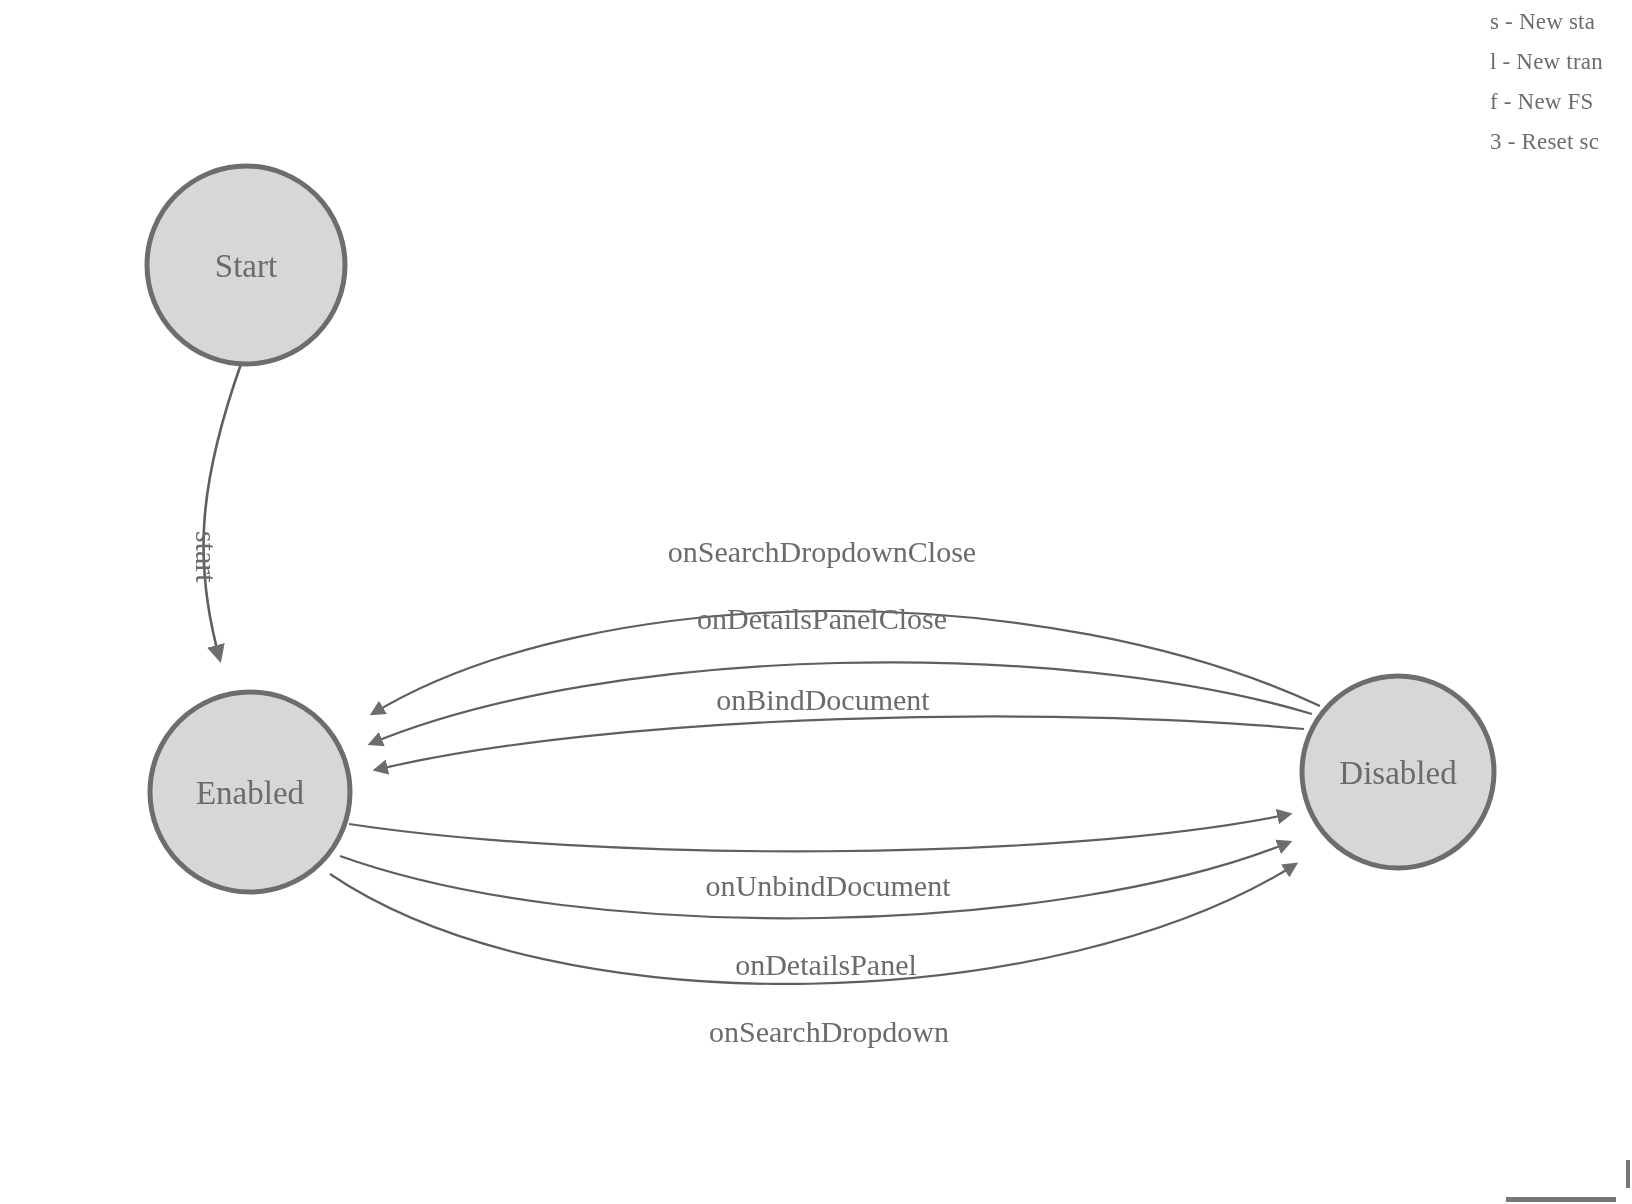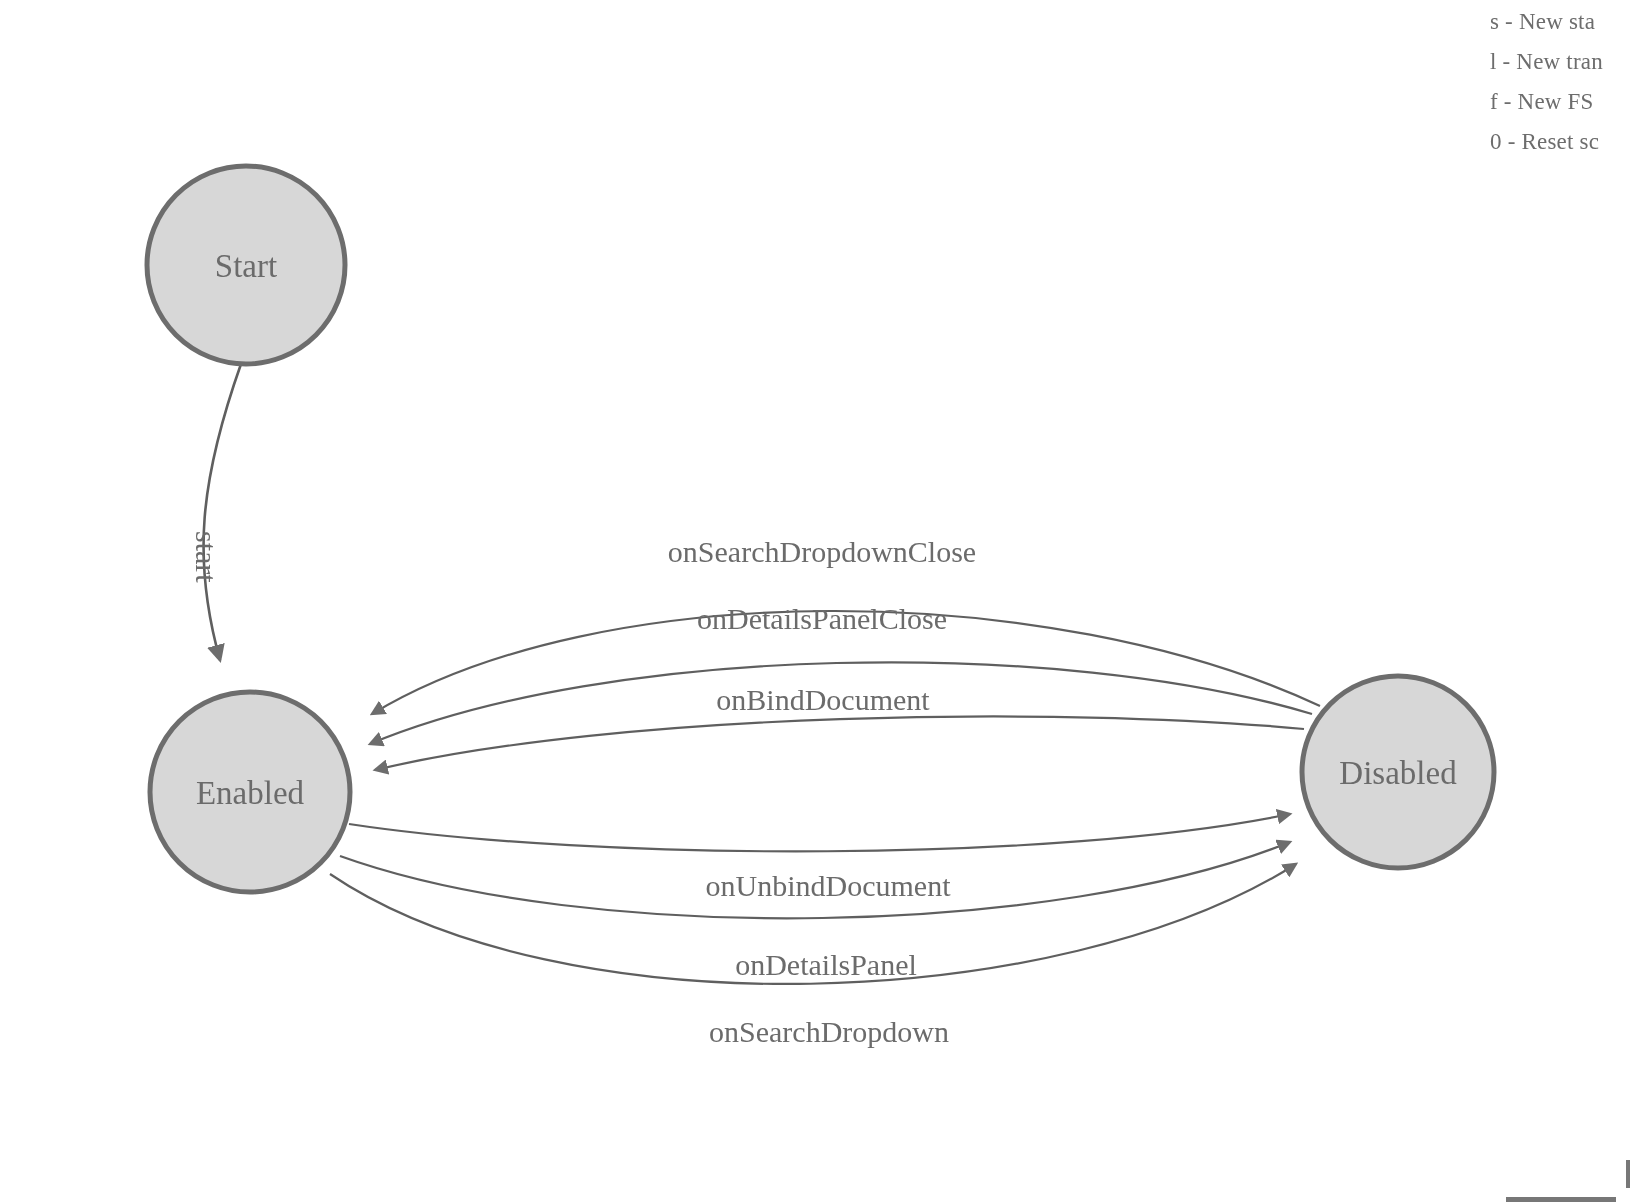--- a/index.html
+++ b/index.html
@@ -124,18 +124,18 @@
     <circle cx="1398" cy="772" r="96" fill="#d7d7d7" stroke="#6d6d6d" stroke-width="5"></circle>
     <text class="state-label" x="1398" y="784" text-anchor="middle">Disabled</text>
   </g>
 
 </svg>
 
 <div class="hint-list">
   <span class="hint-line">s - New sta</span>
   <span class="hint-line">l - New tran</span>
   <span class="hint-line">f - New FS</span>
-  <span class="hint-line">0 - Reset sc</span>
+  <span class="hint-line">3 - Reset sc</span>
 </div>
 
 <div class="scroll-v-thumb"></div>
 <div class="scroll-h-thumb"></div>
 <div class="scroll-corner"></div>
 
 </body></html>

